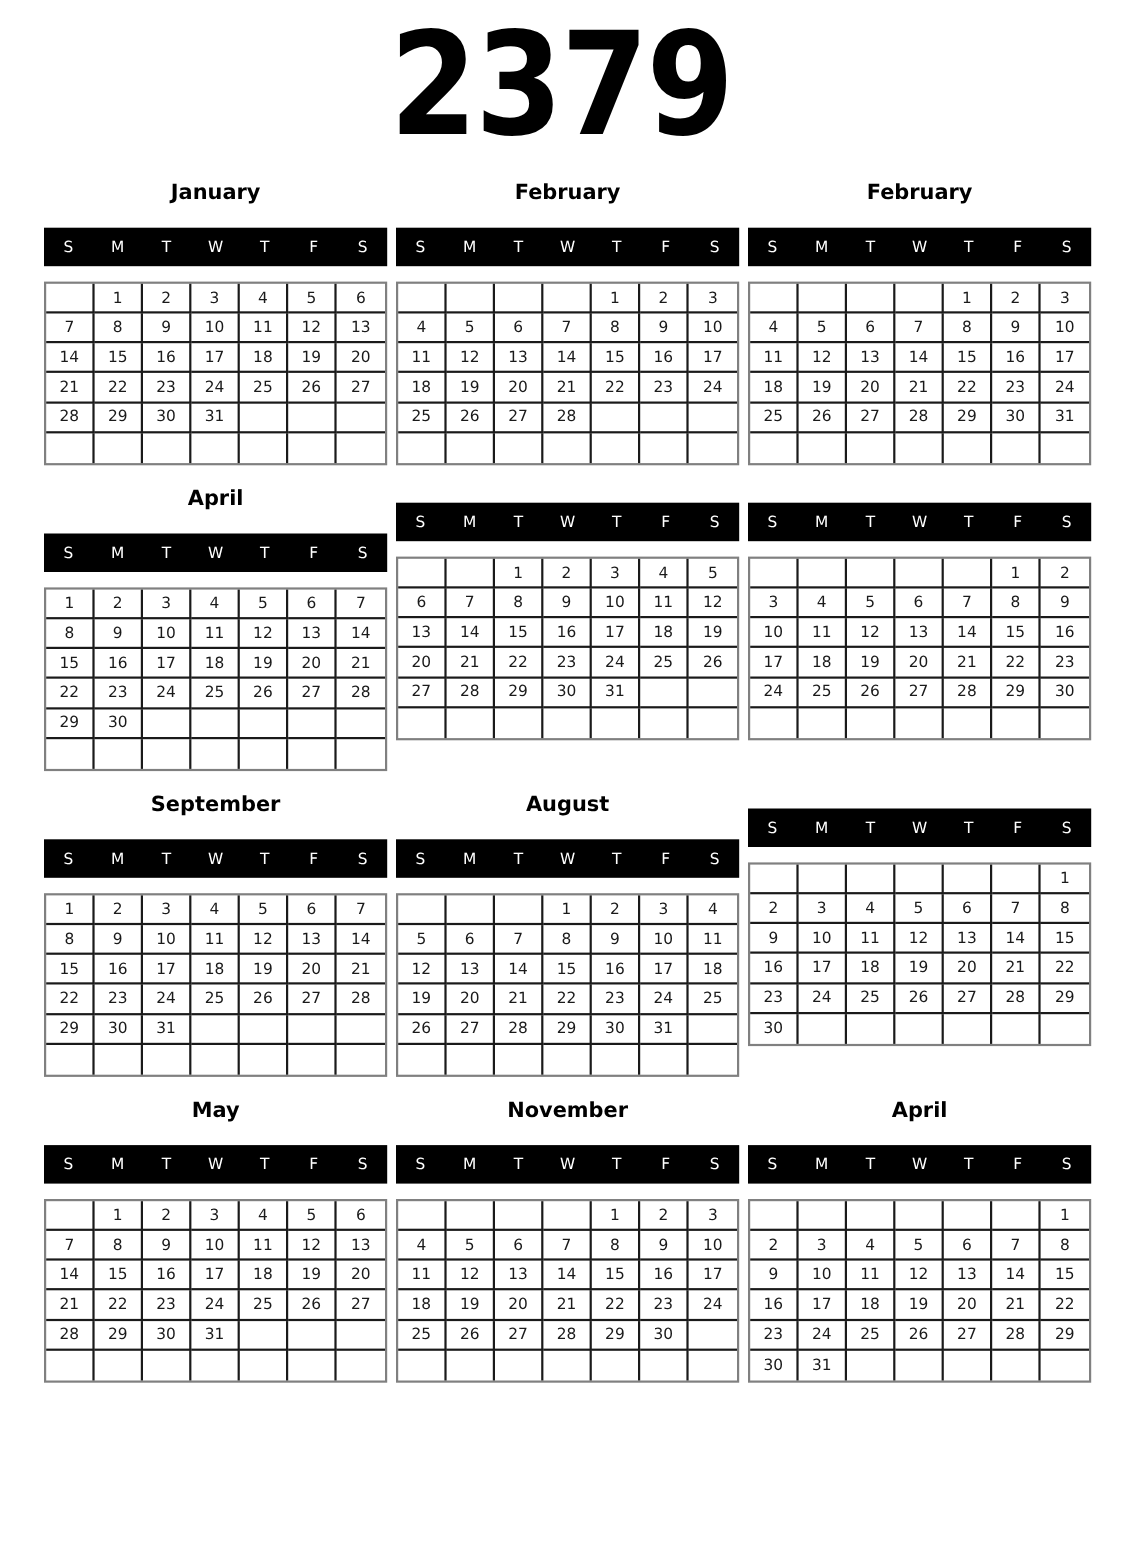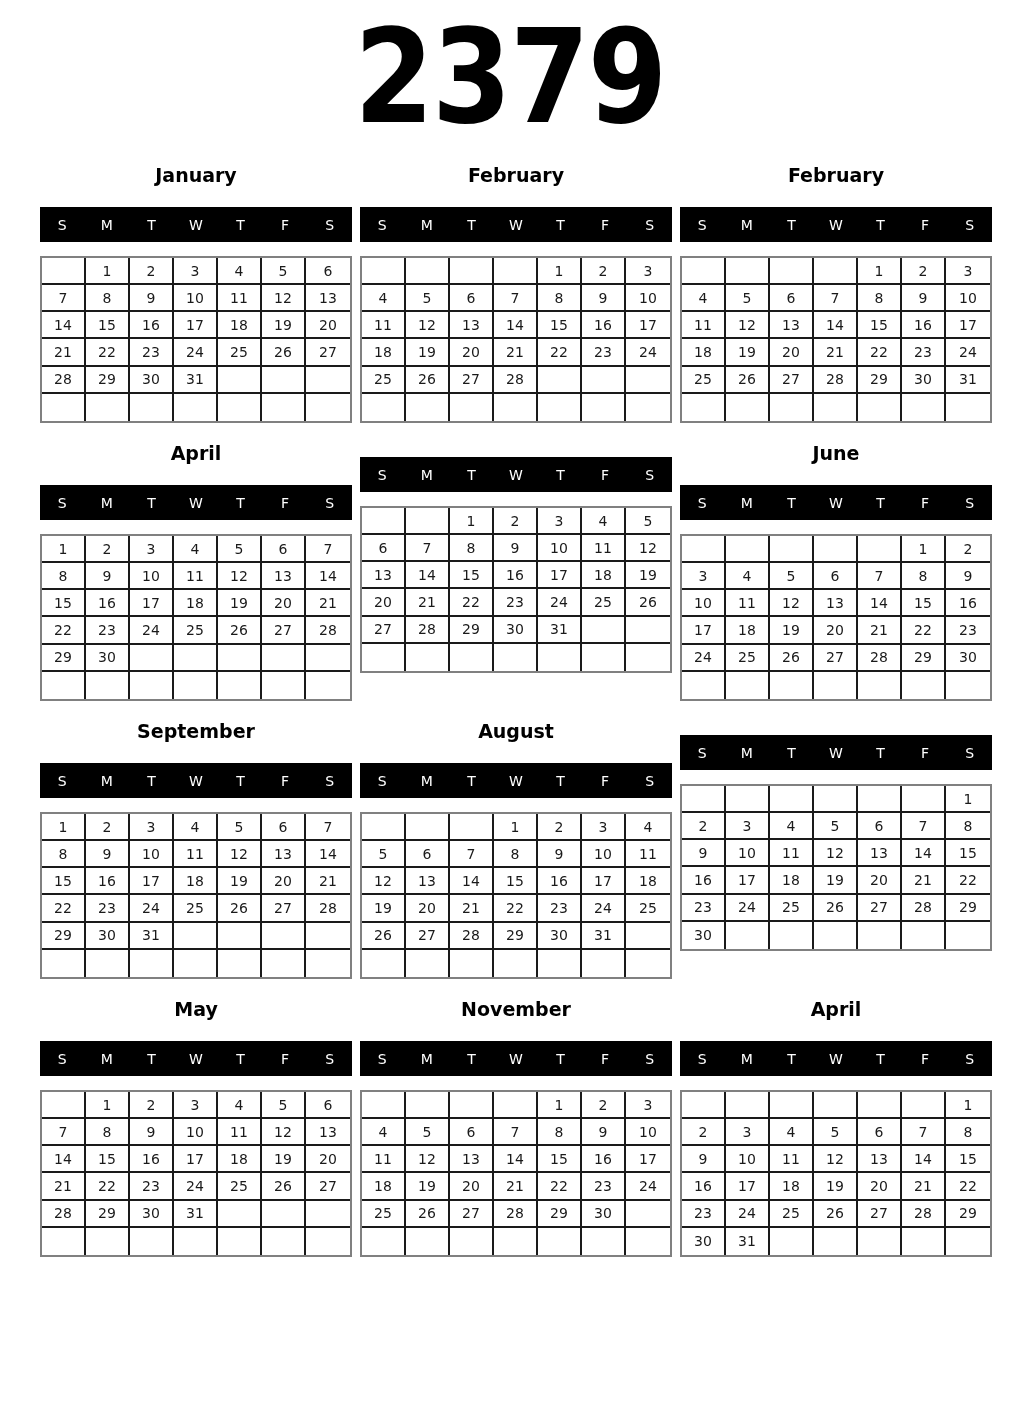--- a/index.html
+++ b/index.html
@@ -366,21 +366,20 @@
         <div class="day-cell"></div>
         <div class="day-cell"></div>
         <div class="day-cell"></div>
         <div class="day-cell"></div>
         <div class="day-cell"></div>
         <div class="day-cell"></div>
       </div>
   </section>
 
   <section class="month">
-    <h2 class="month-title">June</h2>
     <div class="weekday-bar">
         <span>S</span>
         <span>M</span>
         <span>T</span>
         <span>W</span>
         <span>T</span>
         <span>F</span>
         <span>S</span>
       </div>
     <div class="days">

